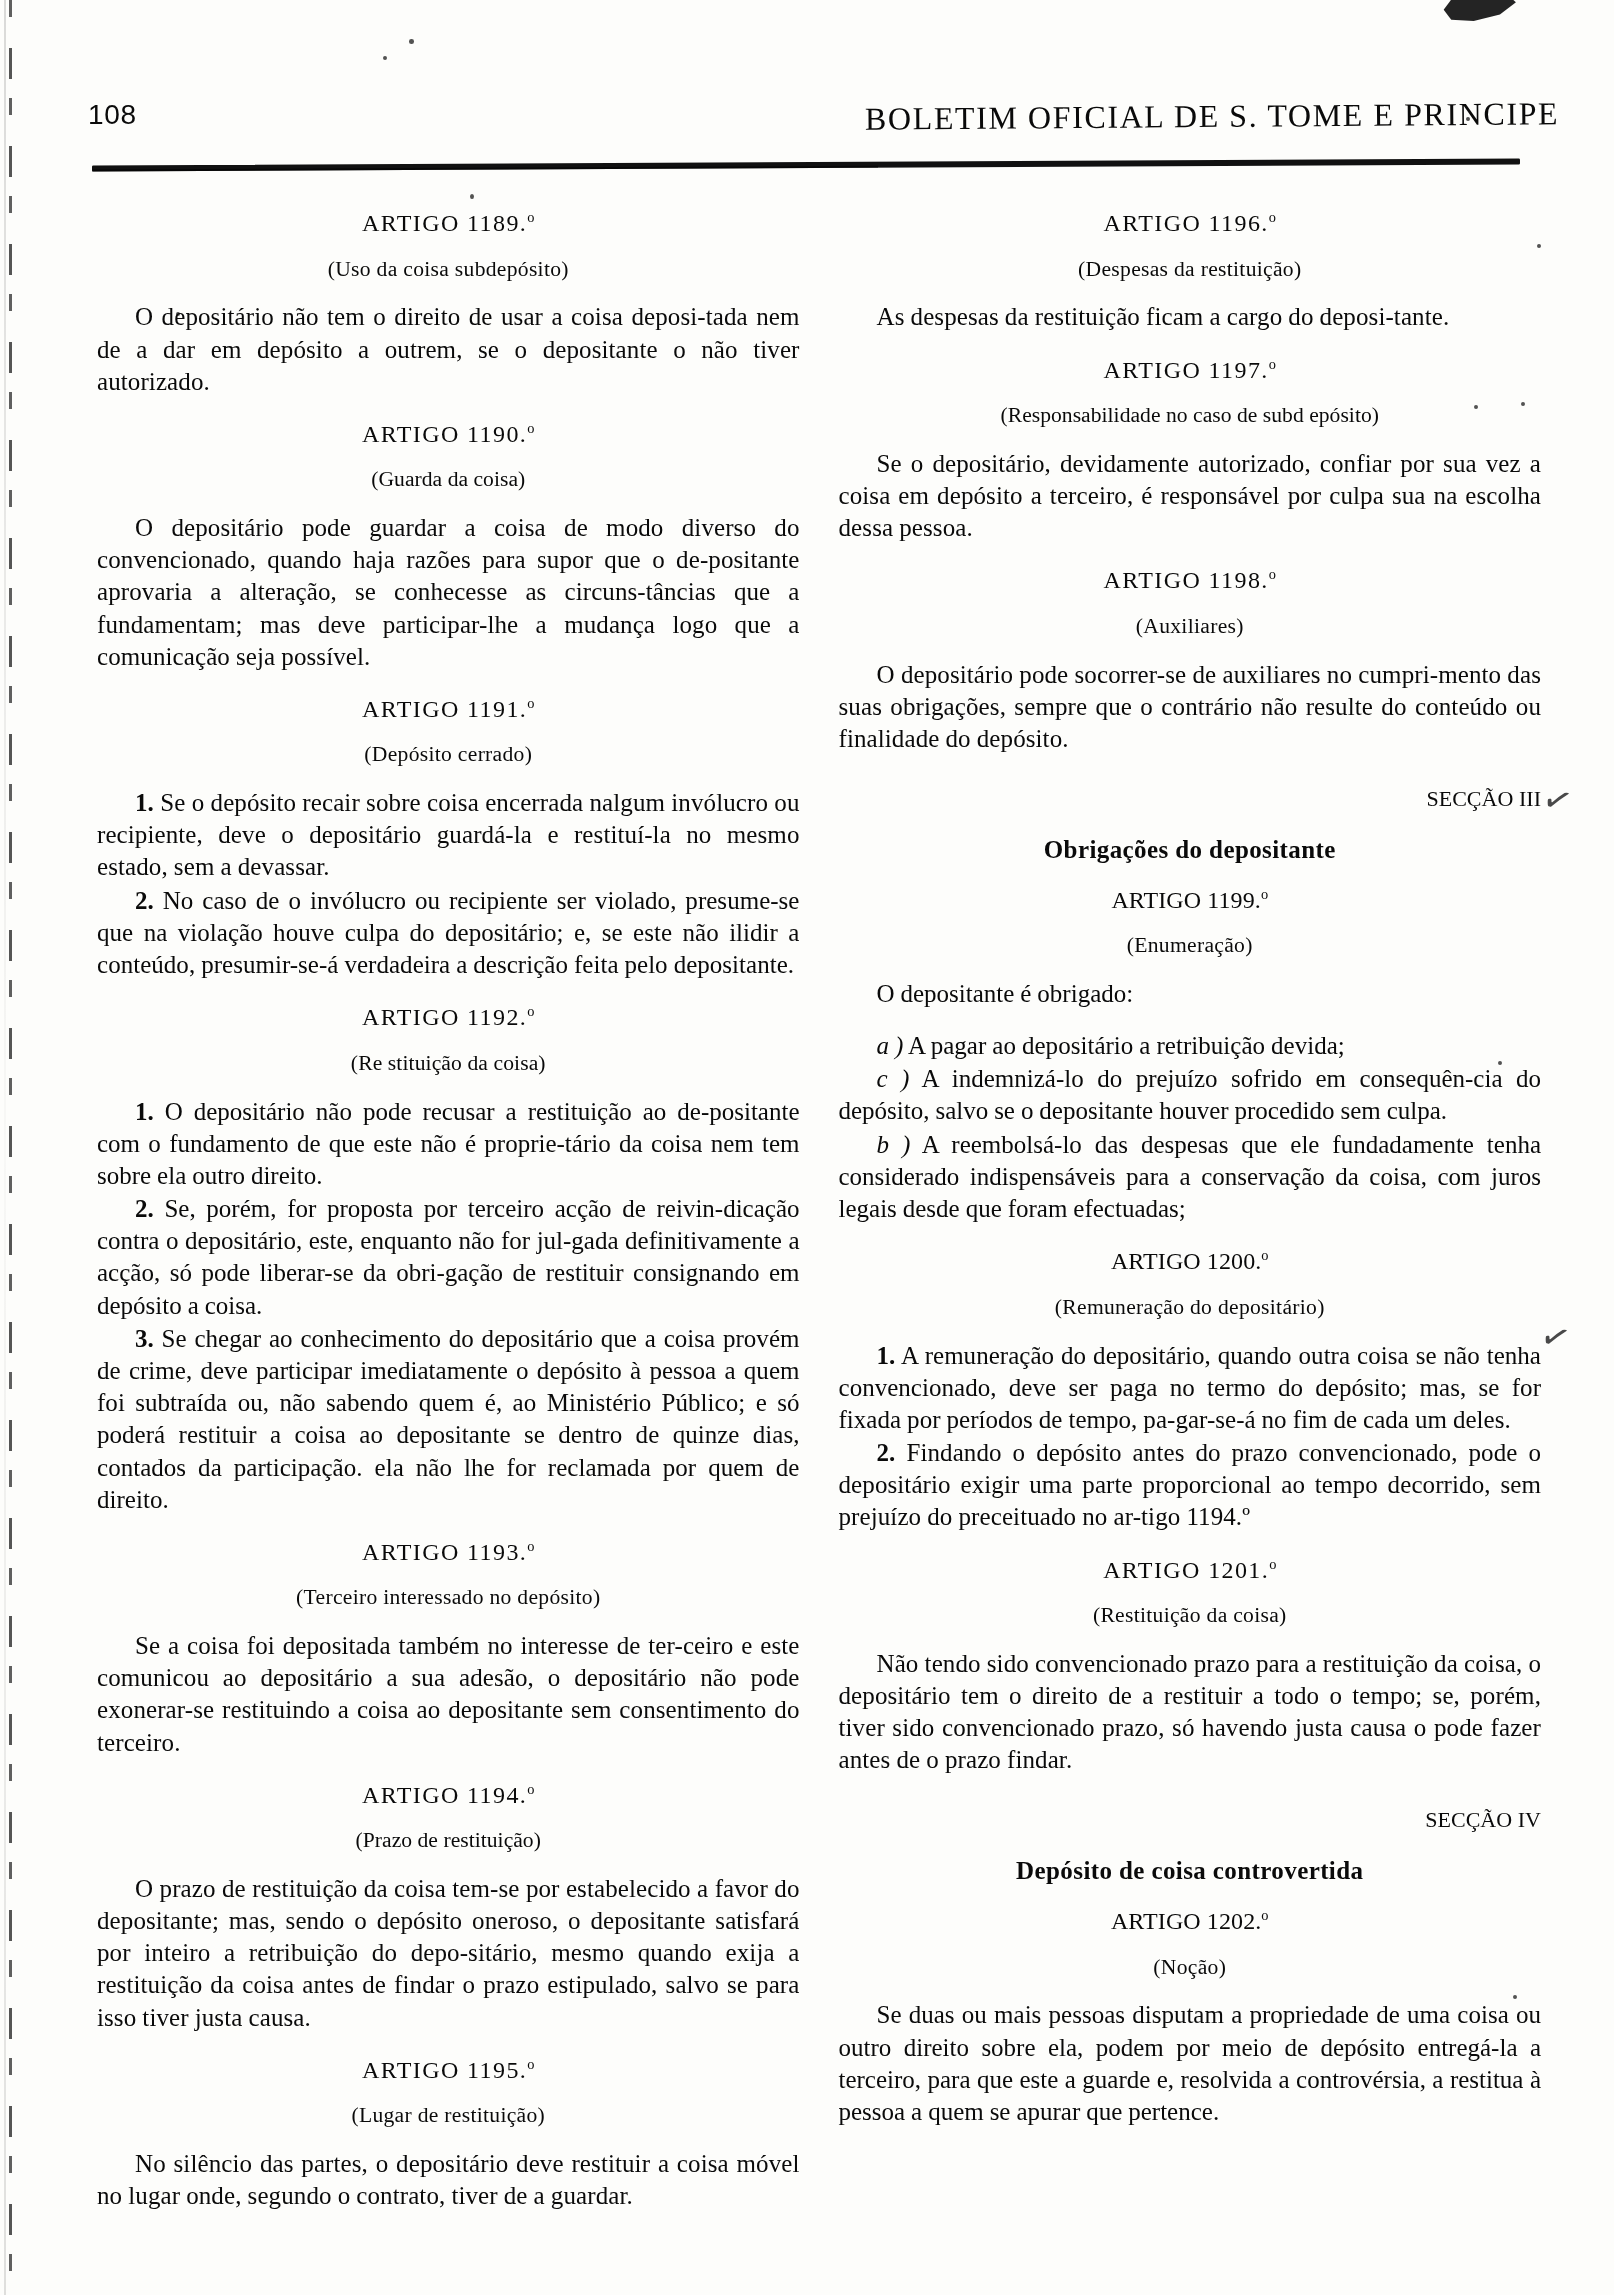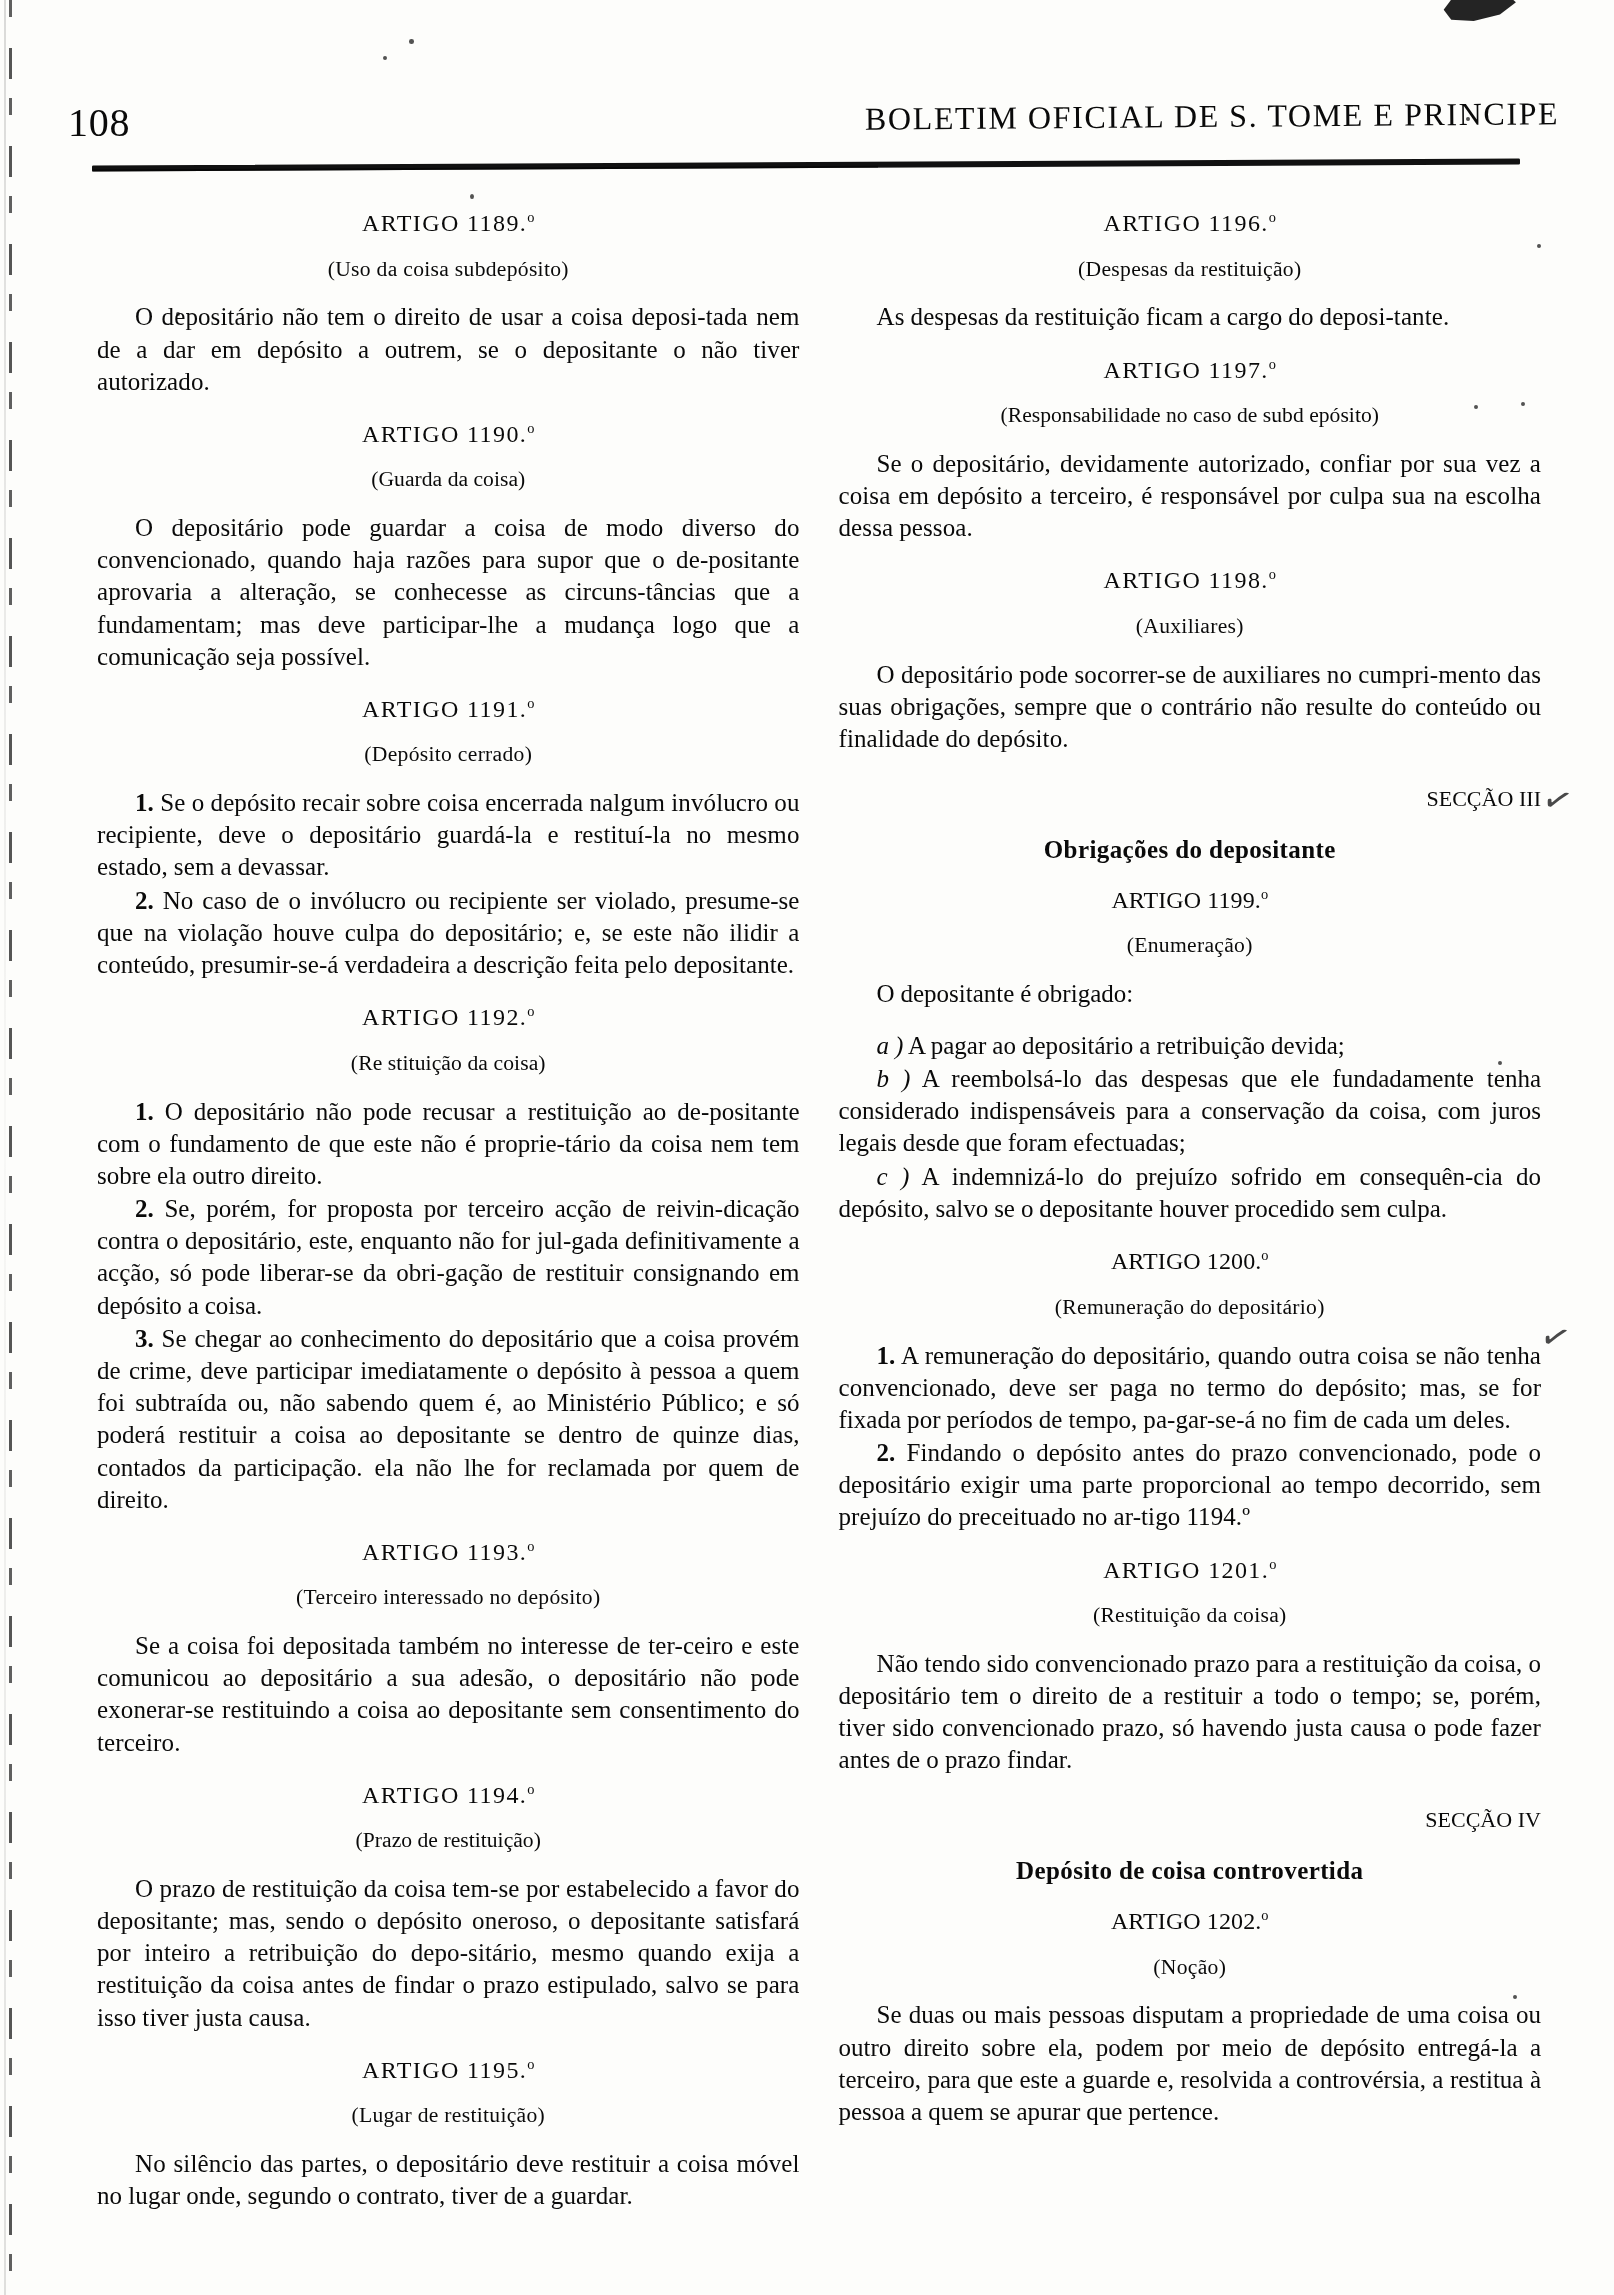--- a/index.html
+++ b/index.html
@@ -33,23 +33,23 @@
     background:#111;
     clip-path:polygon(8% 52%,22% 18%,55% 6%,86% 20%,100% 56%,78% 86%,44% 96%,16% 84%);
     opacity:.92;transform:rotate(-7deg);
   }
 
   
   .masthead{
     position:absolute;left:0;top:85px;width:1614px;height:79px;
   }
   .folio{
-    position:absolute;left:68px;top:14.4px;
-    font-size:40px;letter-spacing:0.7px;
-    font-family:Liberation Serif, serif;
+    position:absolute;left:88px;top:14.4px;
+    font-size:28px;letter-spacing:0.7px;
+    font-family:Liberation Sans, sans-serif;
   }
   .masthead-title{
     position:absolute;left:865px;top:13px;
     font-size:32px;letter-spacing:1.6px;
     white-space:nowrap;
     transform:rotate(-0.45deg);
   }
   .rule{
     position:absolute;left:92px;top:162px;width:1428px;height:5.9px;
     background:#111;
@@ -215,22 +215,22 @@
       <div class="art-rubric">(Auxiliares)</div>
       <p class="body">O depositário pode socorrer-se de auxiliares no cumpri-mento das suas obrigações, sempre que o contrário não resulte do conteúdo ou finalidade do depósito.</p>
 
       <div class="sec-num">SECÇÃO III</div>
       <div class="sec-title">Obrigações do depositante</div>
 
       <div class="art-num"><span>ARTIGO 1199.</span><span class="sup">o</span></div>
       <div class="art-rubric">(Enumeração)</div>
       <p class="body">O depositante é obrigado:</p>
       <p class="body"><span class="ltr">a )</span> <span>A pagar ao depositário a retribuição devida;</span></p>
+      <p class="body cont"><span class="ltr">c )</span> <span>A indemnizá-lo do prejuízo sofrido em consequên-cia do depósito, salvo se o depositante houver procedido sem culpa.</span></p>
       <p class="body cont"><span class="ltr">b )</span> <span>A reembolsá-lo das despesas que ele fundadamente tenha considerado indispensáveis para a conservação da coisa, com juros legais desde que foram efectuadas;</span></p>
-      <p class="body cont"><span class="ltr">c )</span> <span>A indemnizá-lo do prejuízo sofrido em consequên-cia do depósito, salvo se o depositante houver procedido sem culpa.</span></p>
 
       <div class="art-num"><span>ARTIGO 1200.</span><span class="sup">o</span></div>
       <div class="art-rubric">(Remuneração do depositário)</div>
       <p class="body"><span class="num">1.</span> <span>A remuneração do depositário, quando outra coisa se não tenha convencionado, deve ser paga no termo do depósito; mas, se for fixada por períodos de tempo, pa-gar-se-á no fim de cada um deles.</span></p>
       <p class="body cont"><span class="num">2.</span> <span>Findando o depósito antes do prazo convencionado, pode o depositário exigir uma parte proporcional ao tempo decorrido, sem prejuízo do preceituado no ar-tigo 1194.º</span></p>
 
       <div class="art-num"><span>ARTIGO 1201.</span><span class="sup">o</span></div>
       <div class="art-rubric">(Restituição da coisa)</div>
       <p class="body">Não tendo sido convencionado prazo para a restituição da coisa, o depositário tem o direito de a restituir a todo o tempo; se, porém, tiver sido convencionado prazo, só havendo justa causa o pode fazer antes de o prazo findar.</p>
 

